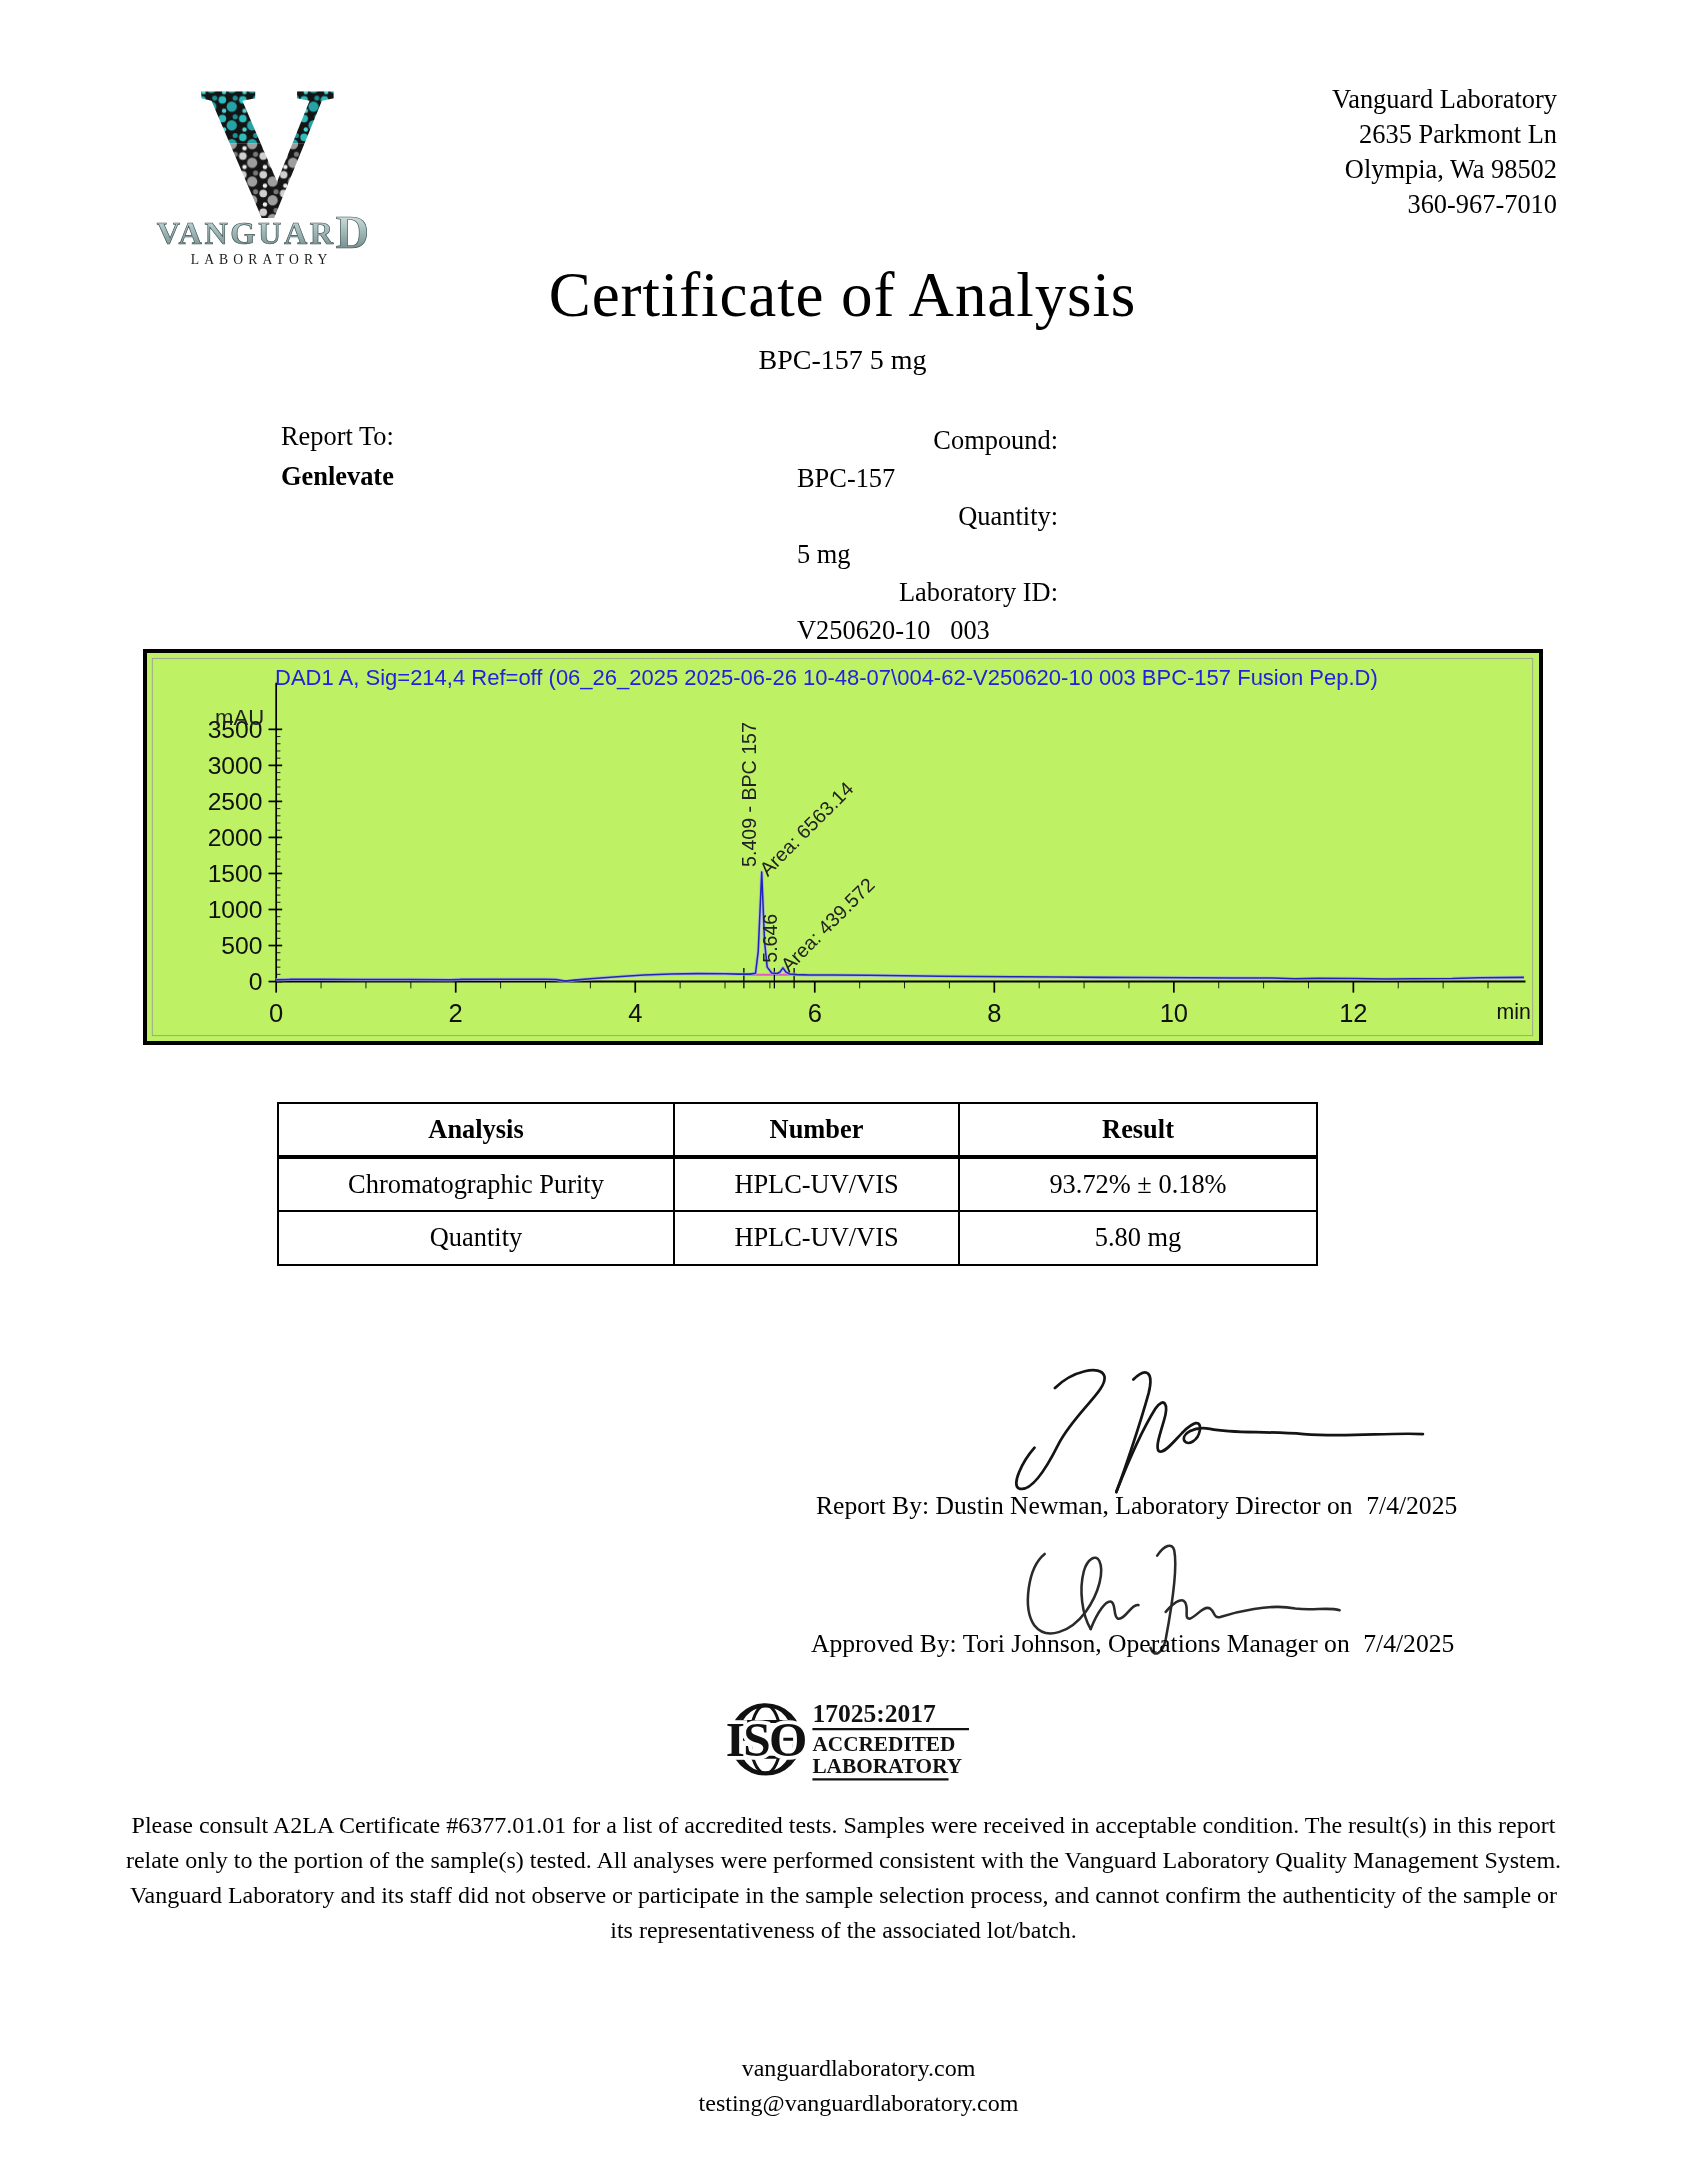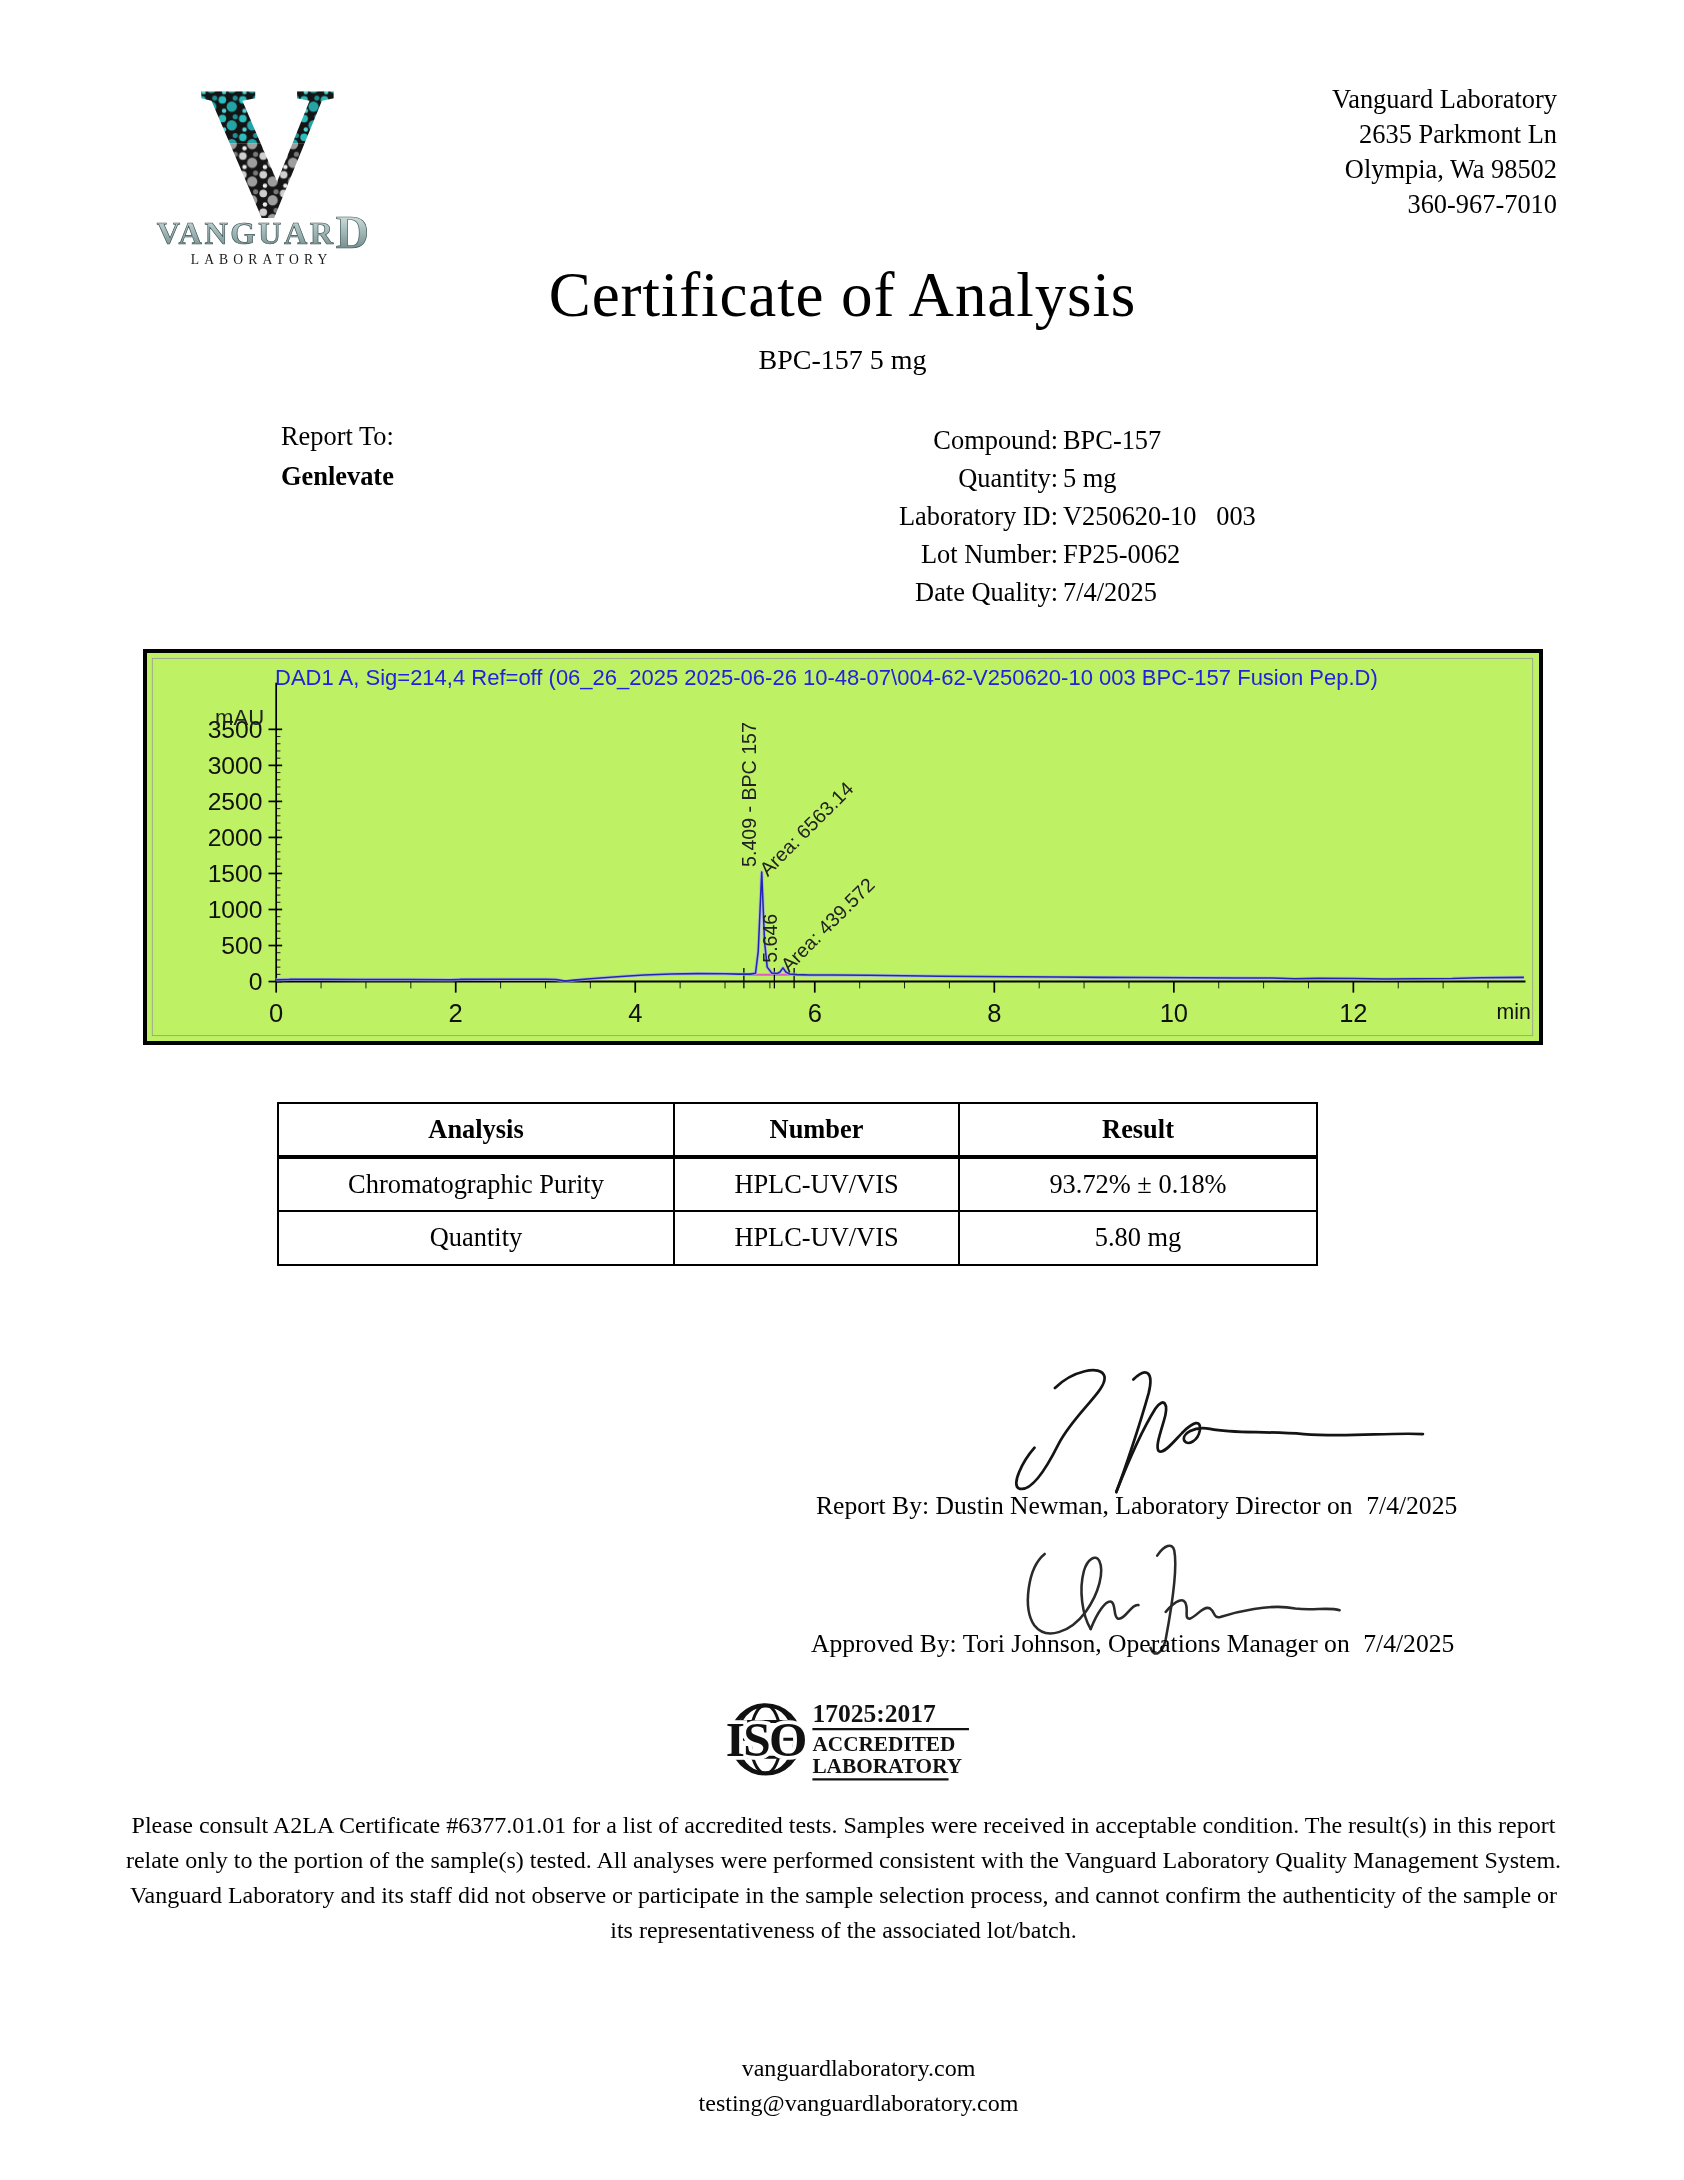--- a/index.html
+++ b/index.html
@@ -5,21 +5,21 @@
   html,body{margin:0;padding:0;background:#fff;}
   #page{position:relative;width:1685px;height:2181px;background:#ffffff;
         font-family:"Liberation Serif","DejaVu Serif",serif;color:#000;overflow:hidden;}
   .abs{position:absolute;}
   .addr{right:128px;top:82px;text-align:right;font-size:26.4px;line-height:35px;}
   .page-title{left:0;right:0;top:259px;text-align:center;font-size:63px;letter-spacing:0.9px;}
   .page-subtitle{left:0;right:0;top:344px;text-align:center;font-size:28px;}
   .report-to-label{left:281px;top:421px;font-size:26.4px;}
   .report-to-value{left:281px;top:461px;font-size:26.4px;font-weight:bold;}
   #info-fields{left:792px;top:421px;font-size:26.4px;}
-  .info-row{display:flex;line-height:38px;}
+  .info-row{display:flex;line-height:38px;flex-direction:column;}
   .info-label{width:266px;text-align:right;}
   .info-value{margin-left:5px;white-space:pre;}
   .chart-box{left:143px;top:649px;width:1392px;height:388px;border:4.3px solid #000;background:#bef264;}
   .chart-title{left:128px;top:12px;font-family:"Liberation Sans","DejaVu Sans",sans-serif;
                font-size:22px;color:#2222dd;white-space:pre;}
   #chromo-svg{left:4.3px;top:4.3px;}
   #chromo-svg text{font-family:"Liberation Sans","DejaVu Sans",sans-serif;}
   .results-table{left:277px;top:1102px;border-collapse:collapse;font-size:26.4px;}
   .results-table th,.results-table td{border:2.6px solid #000;text-align:center;padding:5.1px 8.5px;height:41px;}
   .results-table th{border-bottom:4.3px solid #000;font-weight:bold;}

